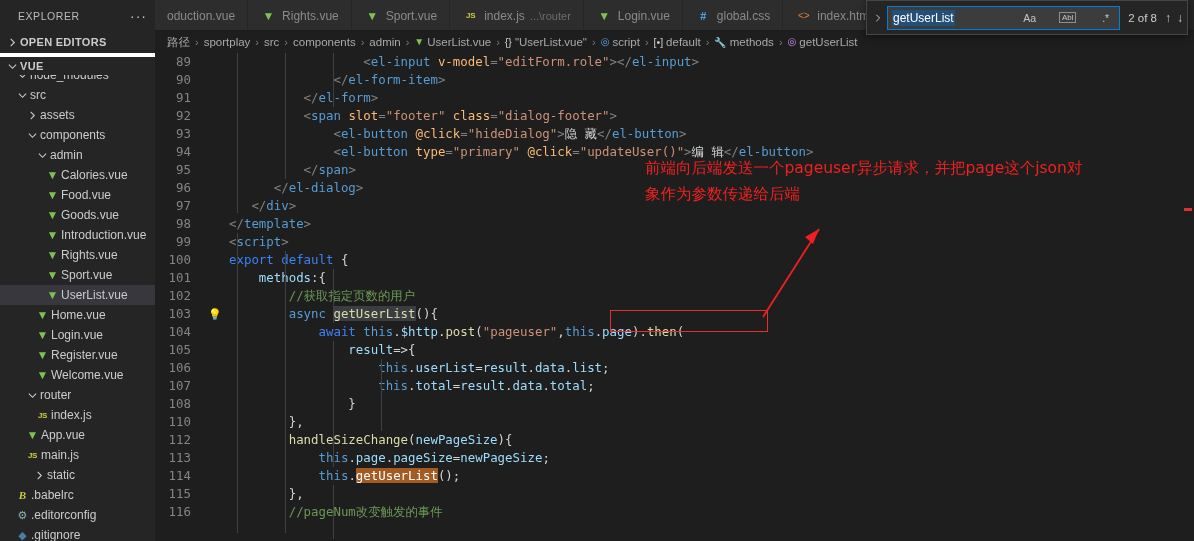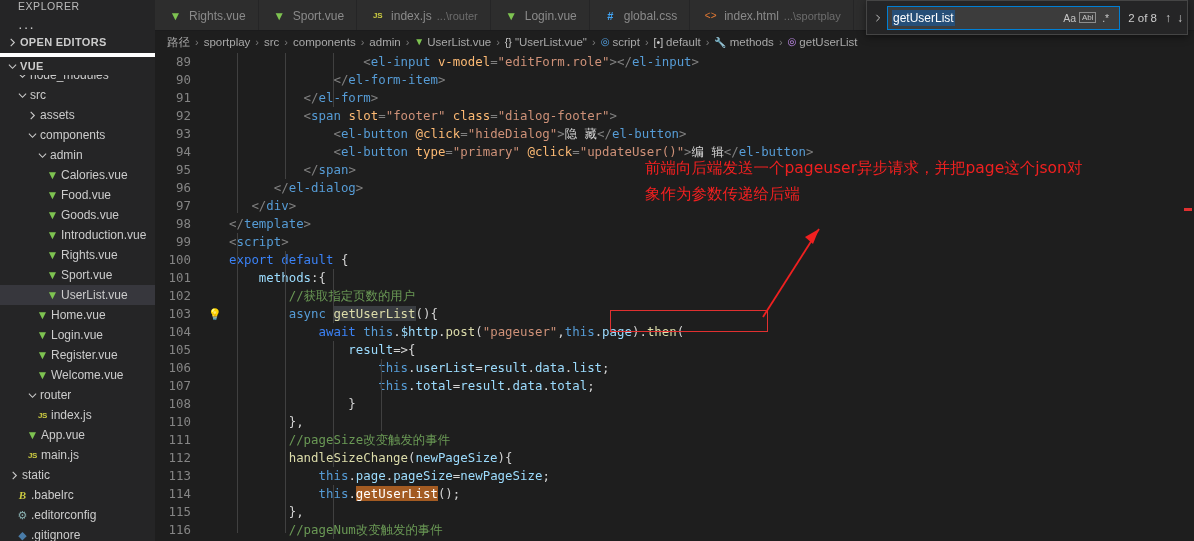--- a/index.html
+++ b/index.html
@@ -21,26 +21,26 @@
     width: 155px; height: 541px;
     background: #252526;
     flex: 0 0 155px;
     position: relative;
     overflow: hidden;
     color: #cccccc;
   }
   .explorer-header {
     height: 31px;
     display: flex;
+    align-items: center;
     justify-content: space-between;
     padding: 0 8px 0 18px;
     font-size: 10.5px;
     letter-spacing: .55px;
     color: #bbbbbb;
-    flex-direction: column;
   }
   .explorer-title { font-size: 10.5px; }
   .dots { font-size: 14px; color: #c5c5c5; letter-spacing: 1px; line-height: 8px; }
 
   .section-head {
     height: 22px;
     display: flex;
     align-items: center;
     font-size: 11px;
     font-weight: bold;
@@ -238,21 +238,21 @@
     padding: 0 2px 0 4px;
   }
   .find-value {
     color: #ffffff;
     background: #264f78;
     font-size: 12px;
     font-family: "Liberation Sans", sans-serif;
     padding: 1px 1px;
     white-space: nowrap;
   }
-  .find-opts { display: flex; align-items: center; gap: 0; margin-left: auto; padding-right: 2px; justify-content: center; }
+  .find-opts { display: flex; align-items: center; gap: 20px; margin-left: auto; padding-right: 2px; justify-content: center; }
   .fopt {
     width: 19px; height: 18px;
     display: flex; align-items: center; justify-content: center;
     color: #c5c5c5; font-size: 10.5px;
     cursor: pointer;
   }
   .fopt.boxed { border: 1px solid #8d8d8d; font-size: 8px; height: 11px; width: 17px; }
   .find-count { color: #cccccc; font-size: 11.5px; margin-left: 8px; white-space: nowrap; }
   .find-nav { display: flex; align-items: center; margin-left: 8px; gap: 6px; }
   .fnav { color: #cccccc; font-size: 12px; cursor: pointer; }
@@ -394,21 +394,21 @@
           <span class="fname">index.js</span>
         </div>
         <div class="row" style="padding-left:24px">
           <span class="ficon vue-icon">▼</span>
           <span class="fname">App.vue</span>
         </div>
         <div class="row" style="padding-left:24px">
           <span class="ficon js-icon">JS</span>
           <span class="fname">main.js</span>
         </div>
-        <div class="row" style="padding-left:6px">
+        <div class="row" style="padding-left:31px">
           <span class="chev">
             <svg width="9" height="9" viewBox="0 0 10 10">
               <path d="M3 1 L7 5 L3 9" stroke="#cccccc" stroke-width="1.2" fill="none"></path>
             </svg>
           </span>
           <span class="fname">static</span>
         </div>
         <div class="row" style="padding-left:14px">
           <span class="ficon babel-icon">B</span>
           <span class="fname">.babelrc</span>
@@ -420,20 +420,23 @@
         <div class="row" style="padding-left:14px">
           <span class="ficon git-icon">◆</span>
           <span class="fname">.gitignore</span>
         </div>
       </div>
   </div>
 
   <div class="main">
 
     <div class="tabbar" id="tabbar">
+        <div class="tab">
+          <span>oduction.vue</span>
+        </div>
         <div class="tab">
           <span class="ficon vue-icon">▼</span>
           <span>Rights.vue</span>
         </div>
         <div class="tab">
           <span class="ficon vue-icon">▼</span>
           <span>Sport.vue</span>
         </div>
         <div class="tab">
           <span class="ficon js-icon">JS</span>
@@ -543,21 +546,20 @@
           <div class="codeline"><span class="lnum">100</span><span class="glyph"></span><span class="ctext"><span class="t-kw">export</span><span class="t-plain"> </span><span class="t-kw">default</span><span class="t-plain"> {</span></span></div>
           <div class="codeline"><span class="lnum">101</span><span class="glyph"></span><span class="ctext"><span class="t-plain">    </span><span class="t-var">methods</span><span class="t-plain">:{</span></span></div>
           <div class="codeline"><span class="lnum">102</span><span class="glyph"></span><span class="ctext"><span class="t-plain">        </span><span class="t-cmt">//获取指定页数的用户</span></span></div>
           <div class="codeline"><span class="lnum">103</span><span class="glyph"><span class="bulb">💡</span></span><span class="ctext"><span class="t-plain">        </span><span class="t-kw2">async</span><span class="t-plain"> </span><span class="t-fn sel-hl">getUserList</span><span class="t-plain">(){</span></span></div>
           <div class="codeline"><span class="lnum">104</span><span class="glyph"></span><span class="ctext"><span class="t-plain">            </span><span class="t-kw">await</span><span class="t-plain"> </span><span class="t-this">this</span><span class="t-plain">.</span><span class="t-var">$http</span><span class="t-plain">.</span><span class="t-fn">post</span><span class="t-plain">(</span><span class="t-str">"pageuser"</span><span class="t-plain">,</span><span class="t-this">this</span><span class="t-plain">.</span><span class="t-var">page</span><span class="t-plain">).</span><span class="t-fn">then</span><span class="t-plain">(</span></span></div>
           <div class="codeline"><span class="lnum">105</span><span class="glyph"></span><span class="ctext"><span class="t-plain">                </span><span class="t-var">result</span><span class="t-plain">=&gt;{</span></span></div>
           <div class="codeline"><span class="lnum">106</span><span class="glyph"></span><span class="ctext"><span class="t-plain">                    </span><span class="t-this">this</span><span class="t-plain">.</span><span class="t-var">userList</span><span class="t-plain">=</span><span class="t-var">result</span><span class="t-plain">.</span><span class="t-var">data</span><span class="t-plain">.</span><span class="t-var">list</span><span class="t-plain">;</span></span></div>
           <div class="codeline"><span class="lnum">107</span><span class="glyph"></span><span class="ctext"><span class="t-plain">                    </span><span class="t-this">this</span><span class="t-plain">.</span><span class="t-var">total</span><span class="t-plain">=</span><span class="t-var">result</span><span class="t-plain">.</span><span class="t-var">data</span><span class="t-plain">.</span><span class="t-var">total</span><span class="t-plain">;</span></span></div>
           <div class="codeline"><span class="lnum">108</span><span class="glyph"></span><span class="ctext"><span class="t-plain">                </span><span class="t-plain">}</span></span></div>
           <div class="codeline"><span class="lnum">110</span><span class="glyph"></span><span class="ctext"><span class="t-plain">        </span><span class="t-plain">},</span></span></div>
-          <div class="codeline"><span class="lnum">111</span><span class="glyph"></span><span class="ctext"><span class="t-plain">        </span><span class="t-cmt">//pageSize改变触发的事件</span></span></div>
           <div class="codeline"><span class="lnum">112</span><span class="glyph"></span><span class="ctext"><span class="t-plain">        </span><span class="t-fn">handleSizeChange</span><span class="t-plain">(</span><span class="t-var">newPageSize</span><span class="t-plain">){</span></span></div>
           <div class="codeline"><span class="lnum">113</span><span class="glyph"></span><span class="ctext"><span class="t-plain">            </span><span class="t-this">this</span><span class="t-plain">.</span><span class="t-var">page</span><span class="t-plain">.</span><span class="t-var">pageSize</span><span class="t-plain">=</span><span class="t-var">newPageSize</span><span class="t-plain">;</span></span></div>
           <div class="codeline"><span class="lnum">114</span><span class="glyph"></span><span class="ctext"><span class="t-plain">            </span><span class="t-this">this</span><span class="t-plain">.</span><span class="t-fn find-cur">getUserList</span><span class="t-plain">();</span></span></div>
           <div class="codeline"><span class="lnum">115</span><span class="glyph"></span><span class="ctext"><span class="t-plain">        </span><span class="t-plain">},</span></span></div>
           <div class="codeline"><span class="lnum">116</span><span class="glyph"></span><span class="ctext"><span class="t-plain">        </span><span class="t-cmt">//pageNum改变触发的事件</span></span></div>
         </div>
 
       <div class="redbox" style="left:455px; top:257px; width:158px; height:22px;"></div>
 
       <svg class="arrow-svg" style="left:600px; top:170px; width:70px; height:100px;" viewBox="0 0 70 100">

